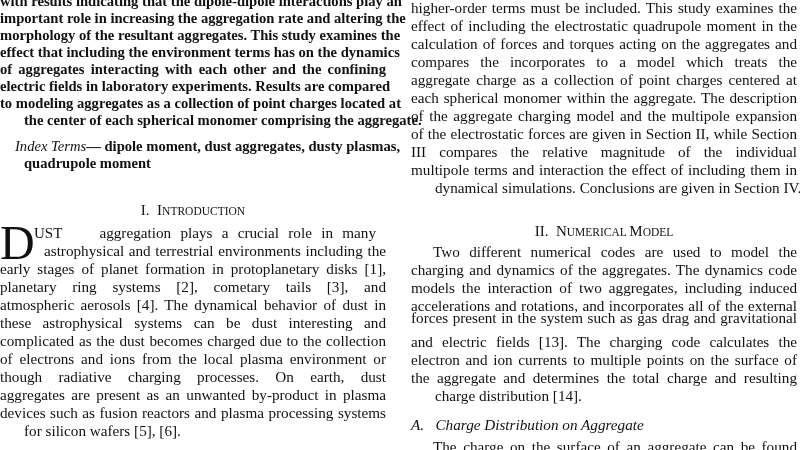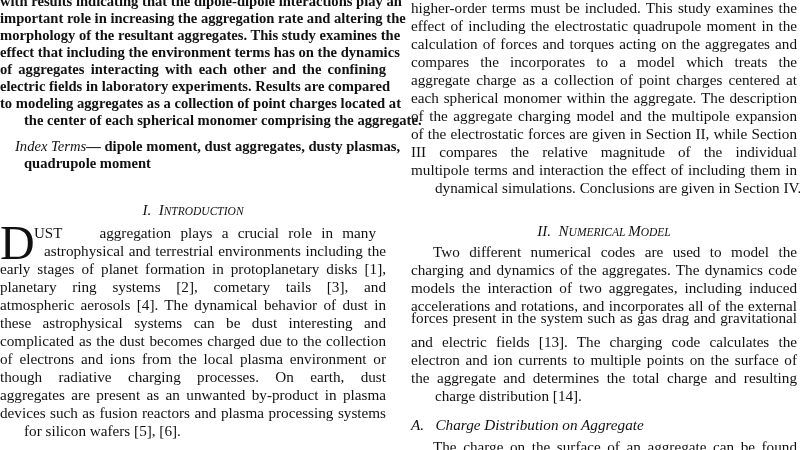--- a/index.html
+++ b/index.html
@@ -15,21 +15,21 @@
     position: absolute; left: 0; width: 386px; height: 18px;
     font-size: 15.2px; line-height: 18px; white-space: nowrap;
     text-align: justify; text-align-last: justify;
   }
   .line.last { text-align-last: left; margin-left: 24px; }
   .bold { font-weight: bold; }
   .abs-line { font-size: 14.6px; }
   .italic { font-style: italic; }
   .heading {
     position: absolute; left: 0; width: 386px; text-align: center;
-    font-size: 15px; line-height: 18px; white-space: nowrap; font-style: italic;
+    font-size: 15px; line-height: 18px; white-space: nowrap;
   }
   .sc-big { font-size: 15px; }
   .sc-small { font-size: 11.5px; }
   .dropcap {
     position: absolute; left: 0; top: 223px; font-size: 48px; line-height: 40px; height: 40px;
   }
   .indent { left: 22px !important; width: 364px !important; }
   .drop-indent { left: 44px !important; width: 342px !important; }
   .subhead {
     position: absolute; left: 0; font-size: 15.2px; line-height: 18px; font-style: italic; white-space: nowrap;

